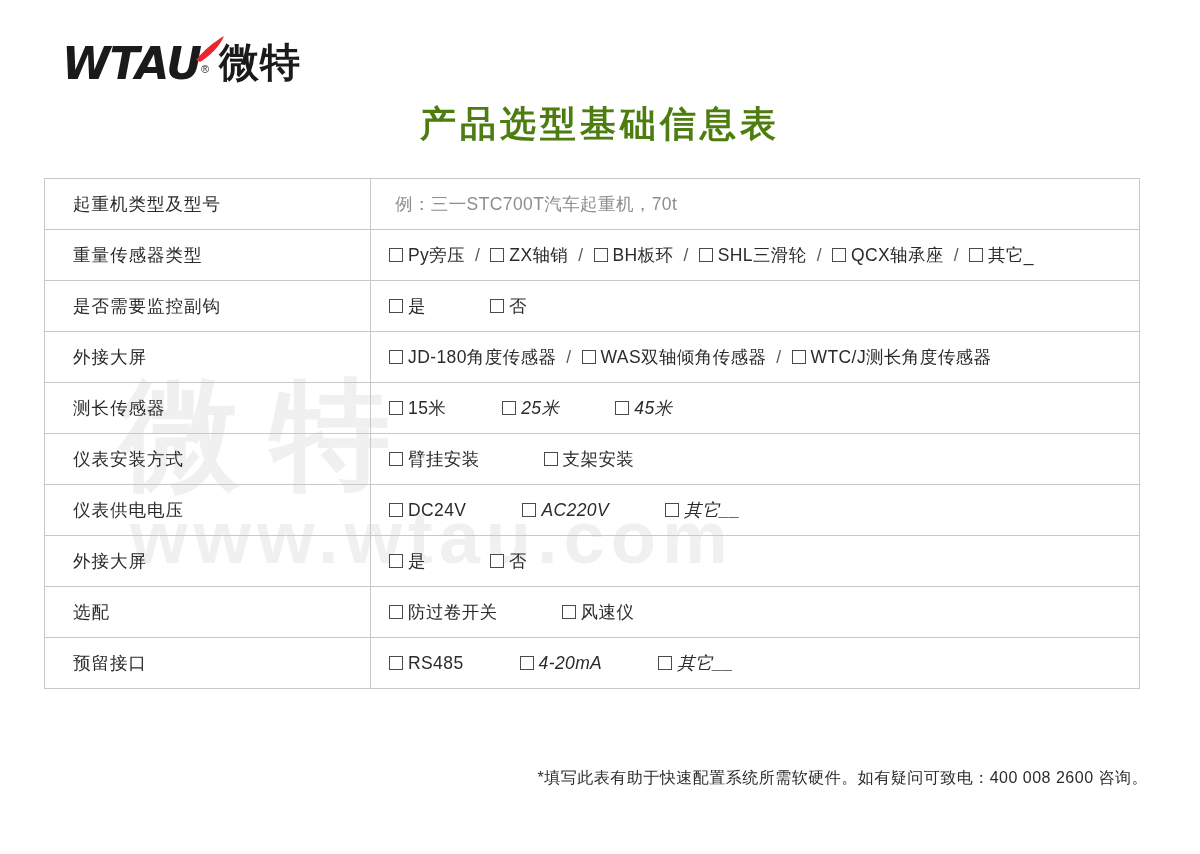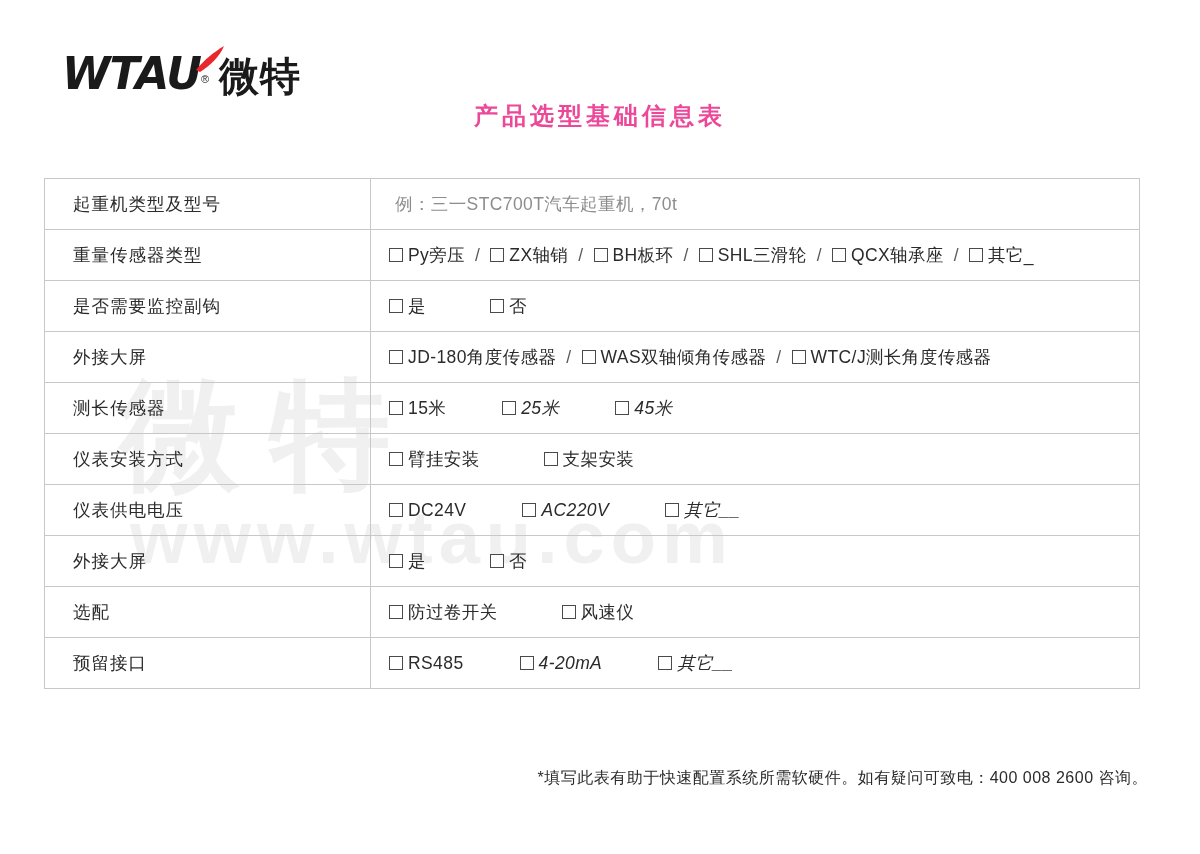--- a/index.html
+++ b/index.html
@@ -41,23 +41,22 @@
     left: 130px;
     top: 495px;
     font-size: 74px;
     letter-spacing: 6px;
   }
 
   
   .logo-wrap {
     position: absolute;
     left: 62px;
-    top: 52px;
+    top: 42px;
     display: flex;
-    align-items: flex-end;
     z-index: 2;
   }
   .logo-mark {
     font-size: 44px;
     font-weight: bold;
     font-style: italic;
     letter-spacing: -1px;
     line-height: 1;
     color: #1a1a1a;
     font-family: "DejaVu Sans", sans-serif;
@@ -83,24 +82,24 @@
     letter-spacing: 1px;
     color: #1a1a1a;
   }
 
   
   .doc-title {
     position: absolute;
     left: 0; right: 0;
     top: 100px;
     text-align: center;
-    font-size: 24px;
+    font-size: 36px;
     font-weight: bold;
     letter-spacing: 4px;
-    color: #ec4899;
+    color: #4d7c0f;
     z-index: 2;
   }
 
   
   .table-wrap {
     position: absolute;
     left: 44px;
     top: 178px;
     width: 1096px;
     z-index: 2;

